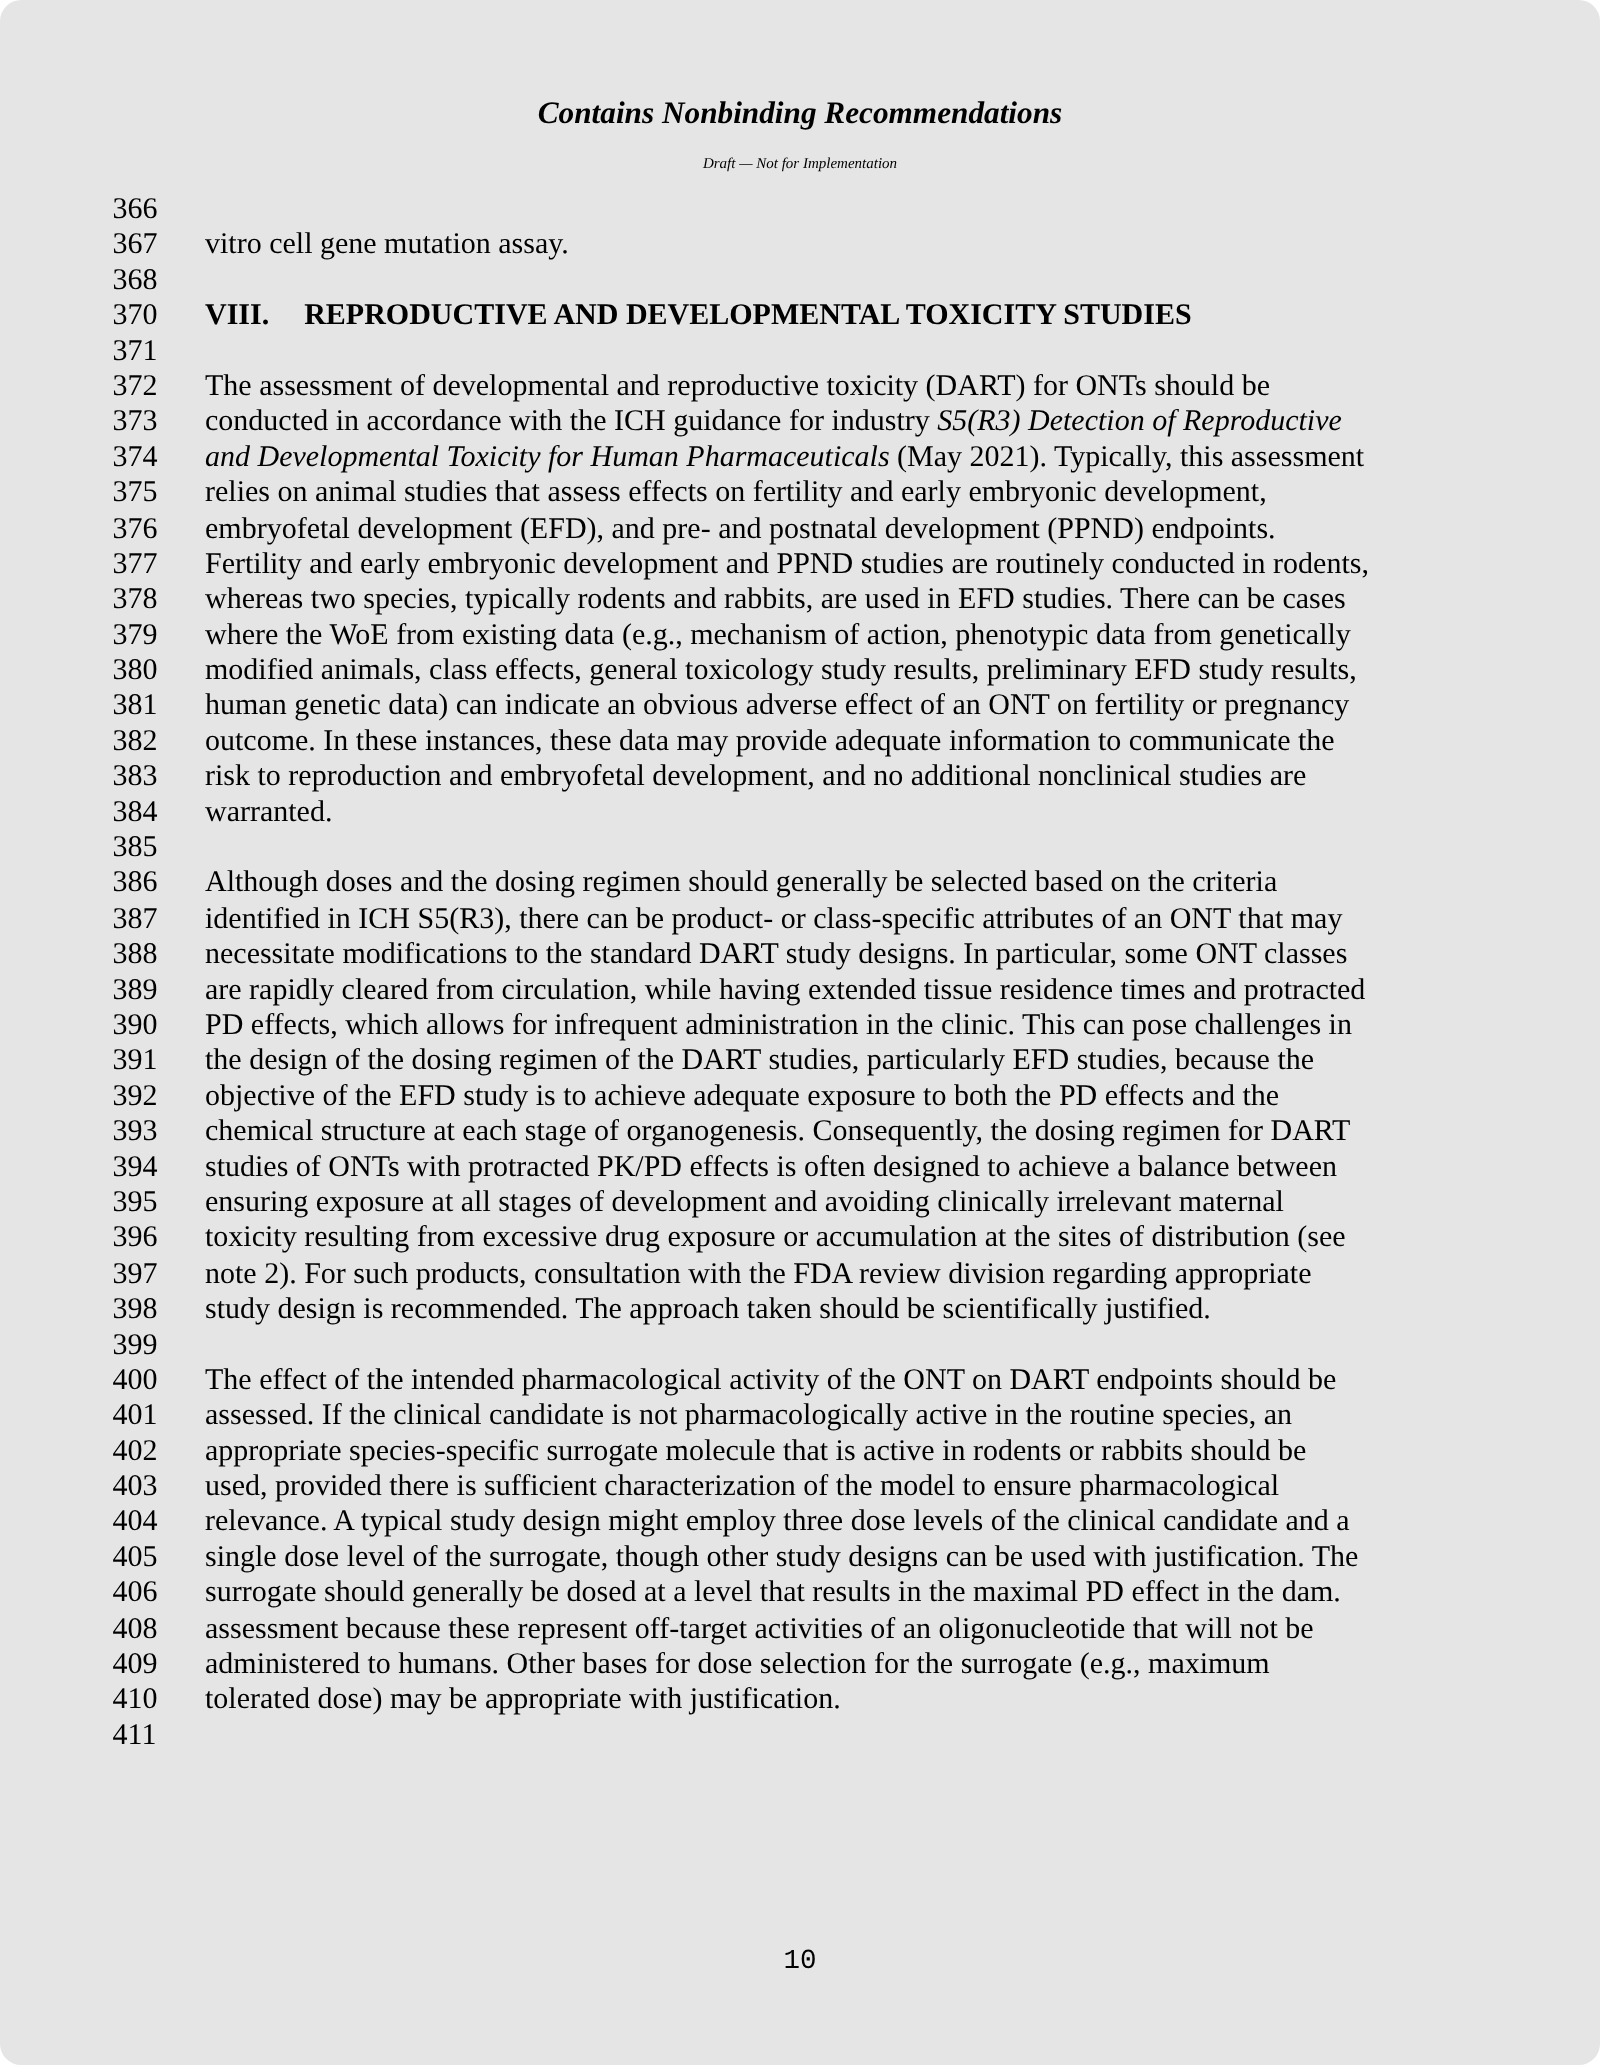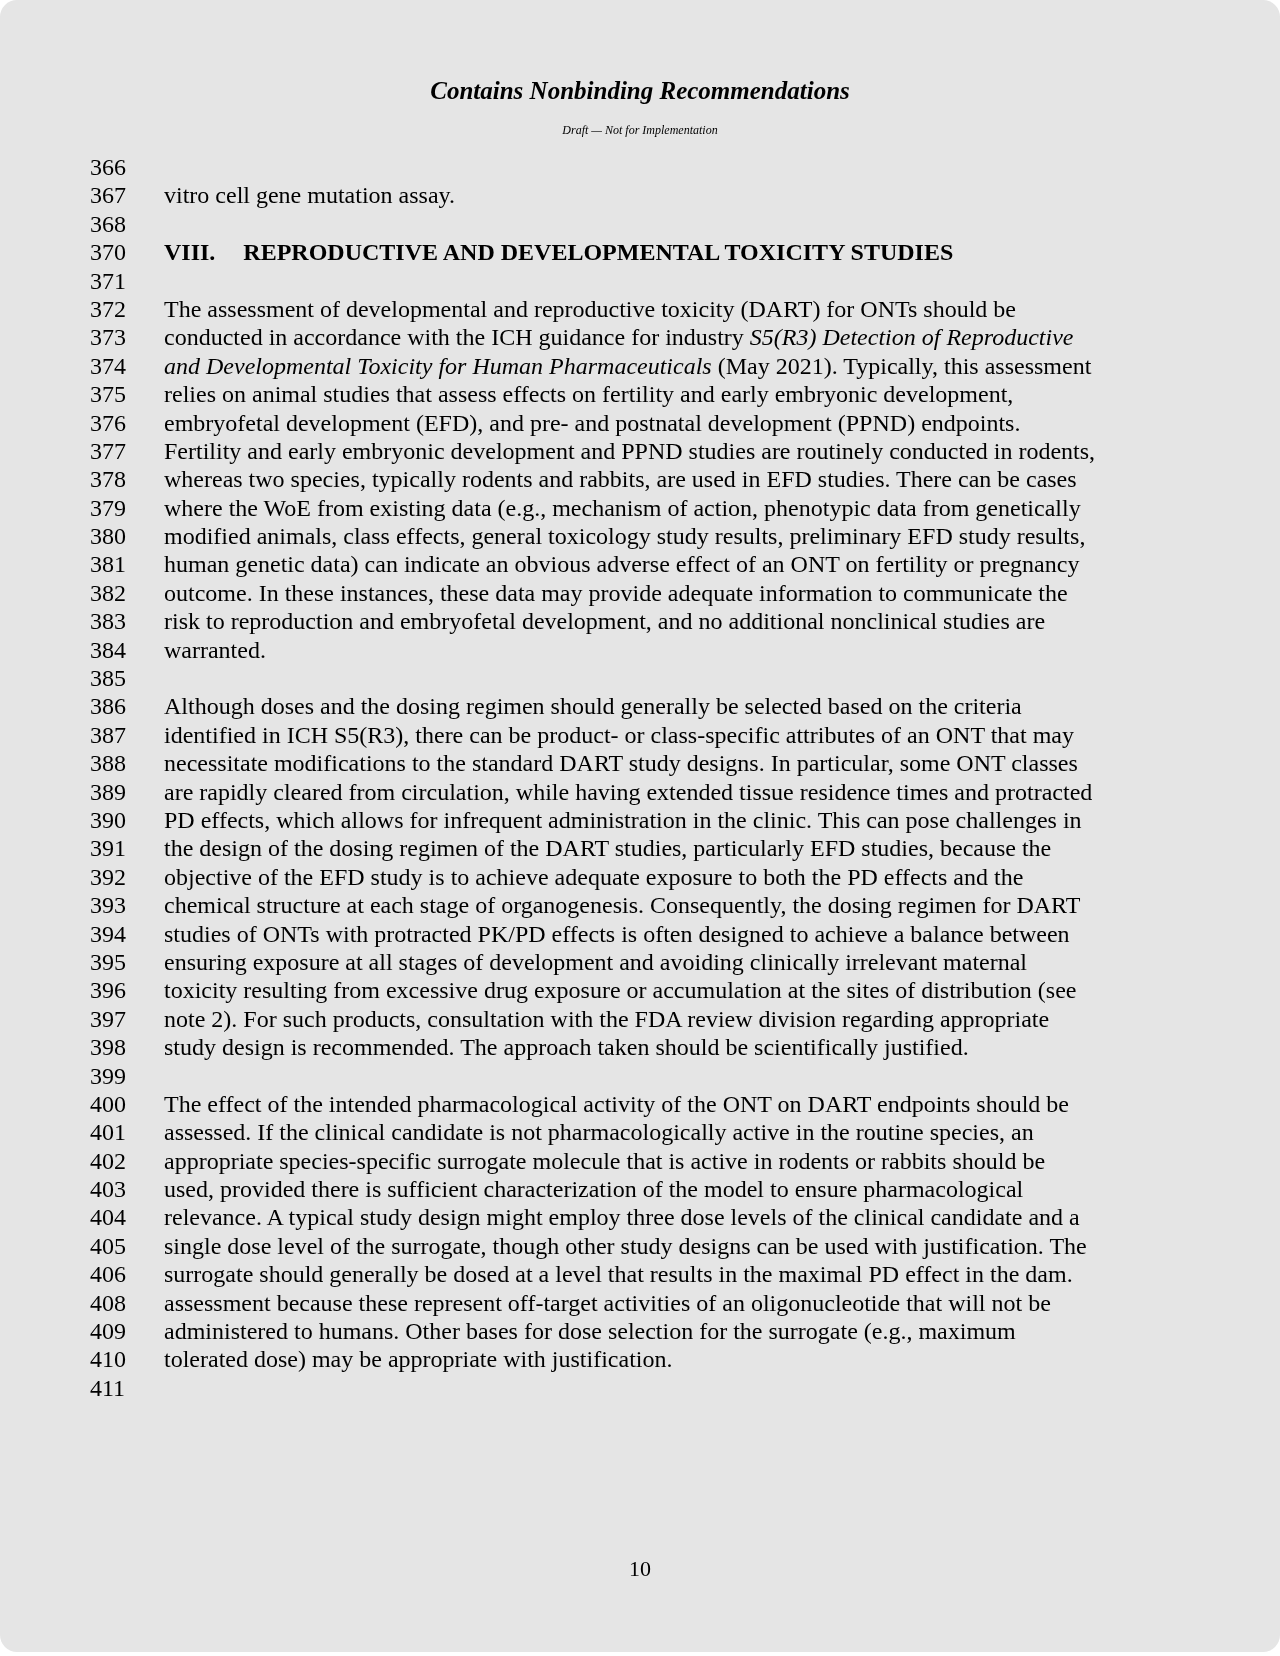--- a/index.html
+++ b/index.html
@@ -61,20 +61,21 @@
   .txt span.b { font-weight: bold; }
   .txt span.gap { margin-left: 28px; }
   .footer {
     position: absolute;
     top: 1556px;
     left: 0;
     width: 100%;
     text-align: center;
     font-size: 22px;
     line-height: 26px;
+    font-family: Liberation Mono, monospace;
   }
 </style>
 </head>
 <body>
 
 <div class="page">
   <div class="header">
     <div class="title">Contains Nonbinding Recommendations</div>
     <div class="subtitle">Draft — Not for Implementation</div>
   </div>

